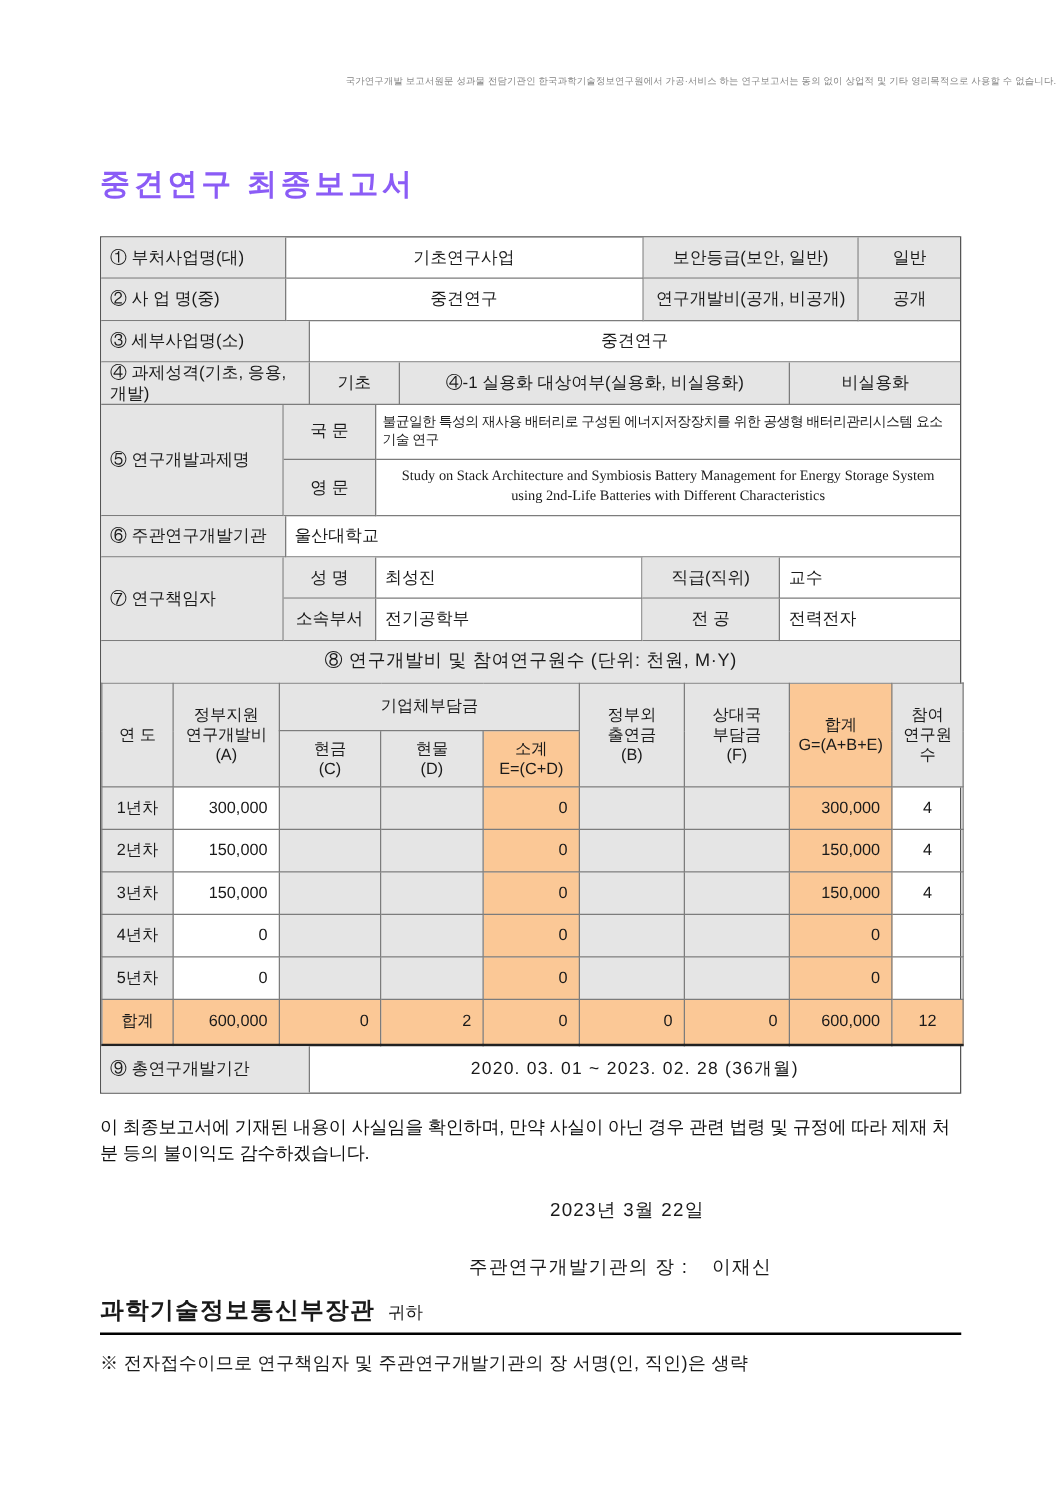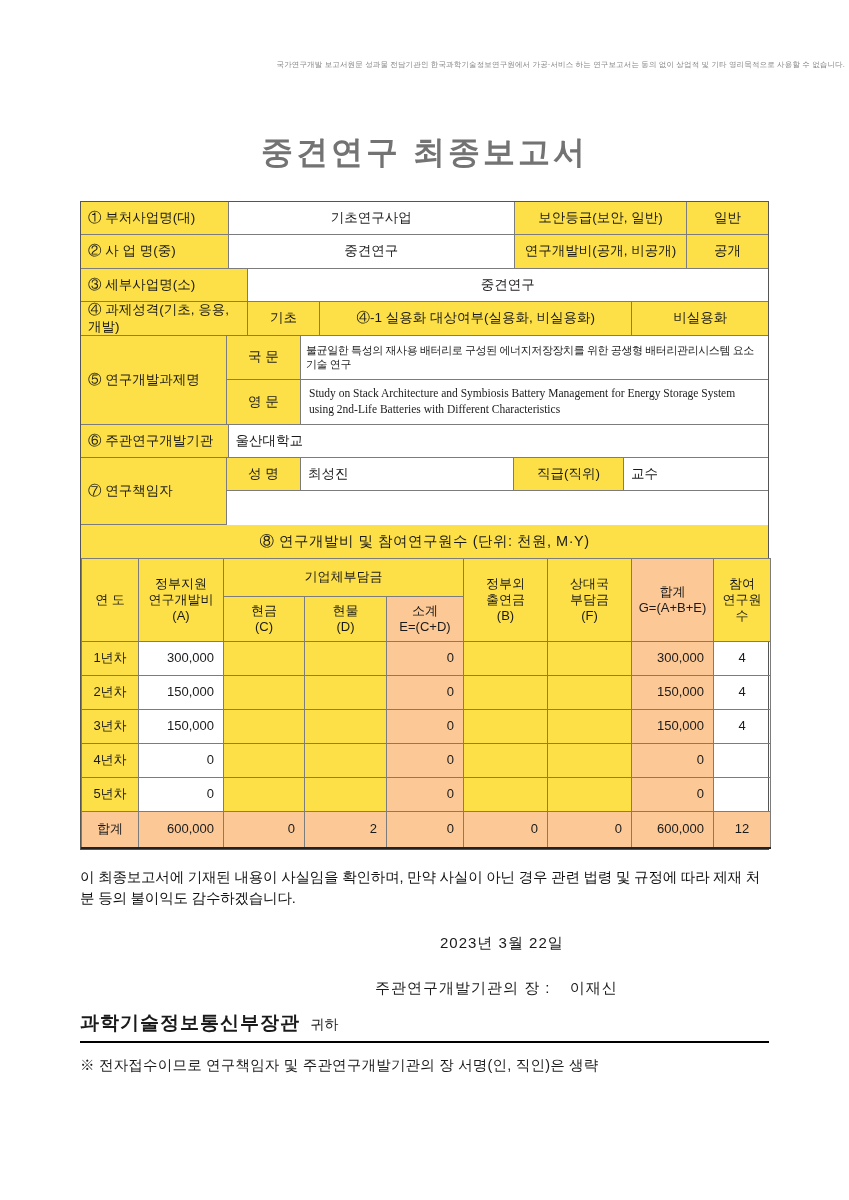--- a/index.html
+++ b/index.html
@@ -1,31 +1,31 @@
 <!DOCTYPE html>
 <html><head>
 <meta charset="utf-8">
 <style>
   html,body{margin:0;padding:0;background:#ffffff;}
   body{width:849px;height:1200px;position:relative;font-family:"Liberation Sans",sans-serif;color:#1a1a1a;}
   .page{position:absolute;inset:0;margin-top:39px;}
   .disclaimer{position:absolute;top:21px;right:4px;font-size:7.5px;color:#858585;letter-spacing:0.02em;}
   .content{position:absolute;left:80px;top:0;width:689px;}
-  .doc-title{margin-top:92px;margin-bottom:26px;text-align:center;font-size:32px;font-weight:bold;letter-spacing:3px;color:#737373;}
+  .doc-title{margin-top:92px;margin-bottom:26px;font-size:24px;font-weight:bold;letter-spacing:3px;color:#8b5cf6;}
   
   .tbl{border:1.5px solid #555;box-sizing:border-box;}
   .frow{display:flex;}
   .c{box-sizing:border-box;border-right:1px solid #7c7c7c;border-bottom:1px solid #7c7c7c;display:flex;align-items:center;justify-content:center;padding:2px 7px;font-size:13.5px;line-height:1.25;text-align:right;}
   .frow .c:last-child{border-right:none;}
-  .gray{background:#fde047;}
+  .gray{background:#e5e5e5;}
   .orange{background:#fbc896;}
   .left{justify-content:flex-start;text-align:left;}
   .span-col{display:flex;flex-direction:column;}
   .kor-small{font-size:11px;letter-spacing:-0.4px;padding:2px 5px;}
-  .eng-small{font-family:"Liberation Serif",serif;font-size:11.5px;line-height:1.35;padding:2px 8px;text-align:left;justify-content:flex-start;}
+  .eng-small{font-family:"Liberation Serif",serif;font-size:11.5px;line-height:1.35;padding:2px 8px;text-align:center;justify-content:flex-start;}
   .banner{height:33px;border-bottom:none;font-size:14.5px;letter-spacing:0.5px;}
   
   table.btable{width:689px;border-collapse:collapse;table-layout:fixed;border-bottom:2px solid #222;}
   table.btable td{box-sizing:border-box;border:1px solid #7c7c7c;font-size:13px;line-height:1.25;padding:2px 6px;text-align:center;vertical-align:middle;}
   table.btable td.pre{white-space:pre-line;}
   table.btable td.num{text-align:right;padding-right:9px;}
   tr.hr1 td{height:38px;}
   tr.hr2 td{height:45px;}
   tr.drow td{height:34px;}
   tr.trow td{height:36px;background:#fbc896;}
@@ -104,20 +104,26 @@
       </div>
 
       <div class="frow">
         <div class="c gray left" style="width:148px;height:67px;">⑦ 연구책임자</div>
         <div class="span-col" style="width:541px;">
           <div class="frow" style="height:33px;">
             <div class="c gray" style="width:74px;height:33px;">성  명</div>
             <div class="c left" style="width:213px;height:33px;">최성진</div>
             <div class="c gray" style="width:110px;height:33px;">직급(직위)</div>
             <div class="c left" style="width:144px;height:33px;border-right:none;">교수</div>
+          </div>
+          <div class="frow" style="height:34px;">
+            <div class="c gray" style="width:74px;height:34px;">소속부서</div>
+            <div class="c left" style="width:213px;height:34px;">전기공학부</div>
+            <div class="c gray" style="width:110px;height:34px;">전  공</div>
+            <div class="c left" style="width:144px;height:34px;border-right:none;">전력전자</div>
           </div>
         </div>
       </div>
 
       <div class="frow">
         <div class="c gray banner" style="width:689px;">⑧ 연구개발비 및 참여연구원수 (단위: 천원, M·Y)</div>
       </div>
 
       <table class="btable">
         <colgroup>
@@ -220,20 +226,24 @@
           <td class="num">2</td>
           <td class="num">0</td>
           <td class="num">0</td>
           <td class="num">0</td>
           <td class="num">600,000</td>
           <td>12</td>
         </tr>
         </tbody>
       </table>
 
+      <div class="frow period" style="height:37px;">
+        <div class="c gray left" style="width:167px;">⑨ 총연구개발기간</div>
+        <div class="c period-value" style="width:522px;">2020. 03. 01 ~ 2023. 02. 28 (36개월)</div>
+      </div>
 
     </div>
 
     <p class="declaration">이 최종보고서에 기재된 내용이 사실임을 확인하며, 만약 사실이 아닌 경우 관련 법령 및 규정에 따라 제재 처분 등의 불이익도 감수하겠습니다.</p>
 
     <div class="date-line">2023년 3월 22일</div>
 
 
     <div class="sig-line sig-2">
       <span>주관연구개발기관의 장 :</span>

